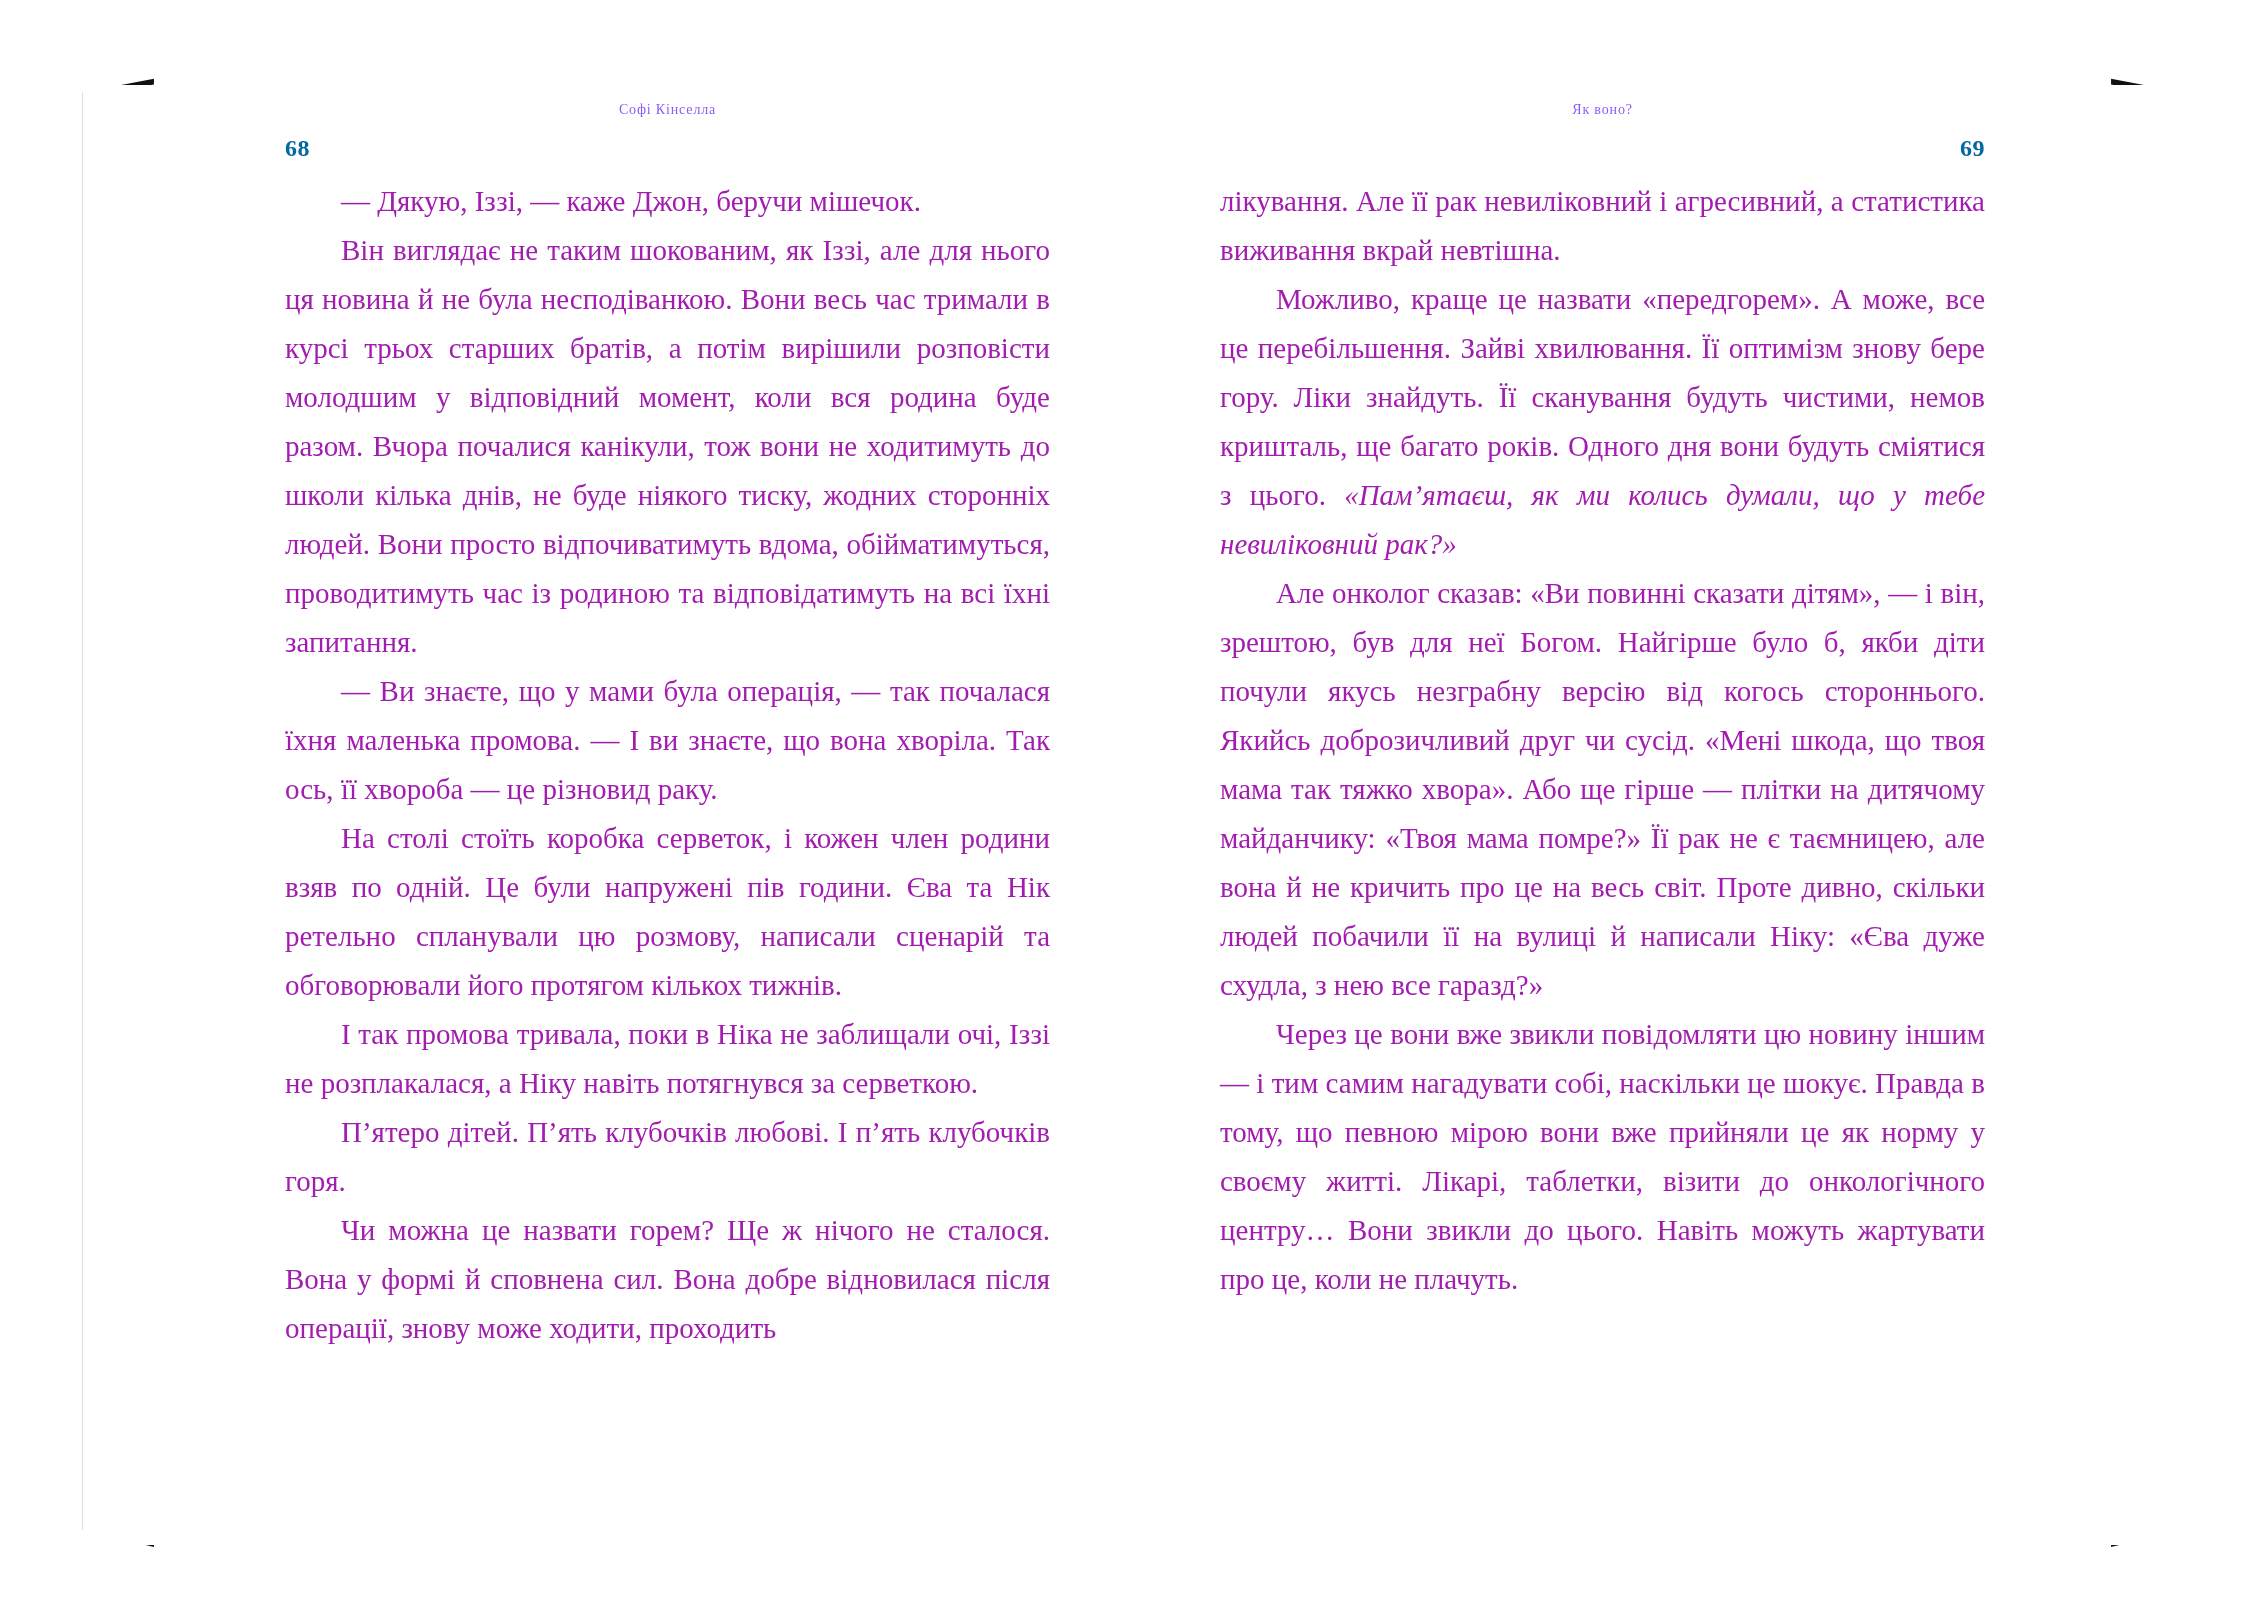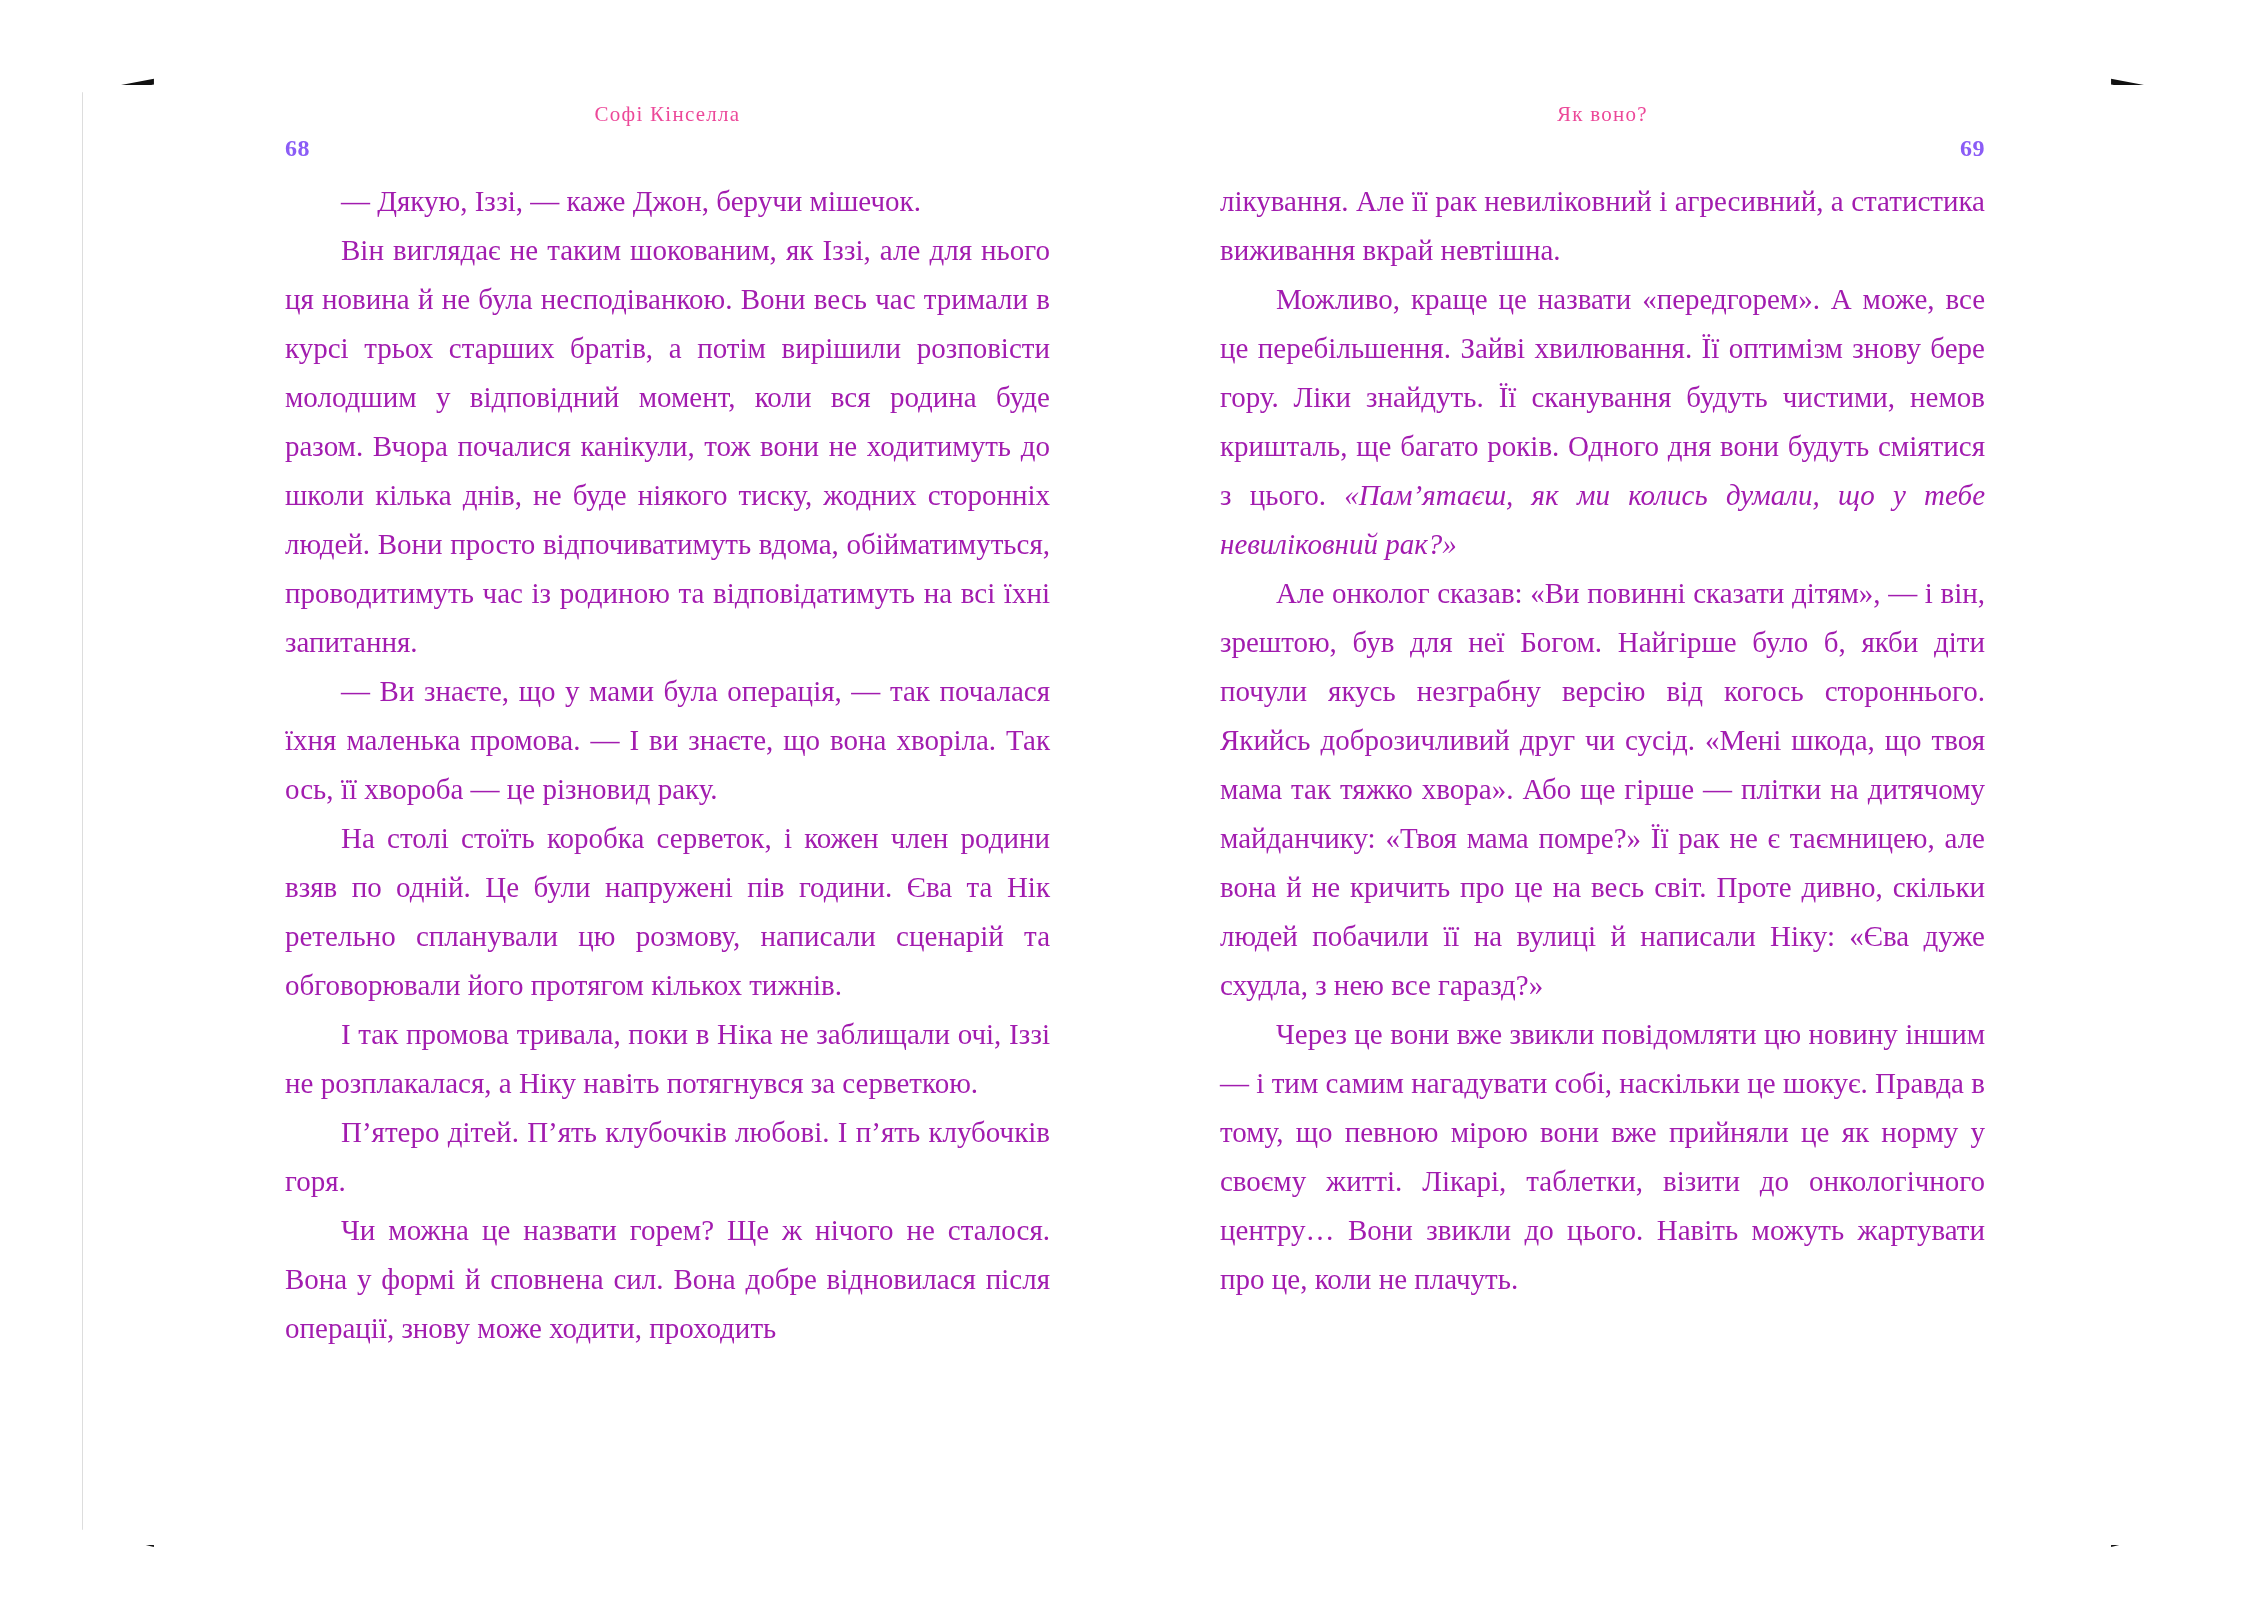--- a/index.html
+++ b/index.html
@@ -48,30 +48,30 @@
   
   .header {
     position: relative;
     height: 92px;
   }
   .running-head {
     position: absolute;
     top: 17.3px;
     width: 100%;
     text-align: center;
-    font-size: 21px;
+    font-size: 14px;
     letter-spacing: 0.06em;
-    color: #ec4899;
+    color: #8b5cf6;
   }
   .folio {
     position: absolute;
     top: 50px;
     font-size: 24px;
     font-weight: bold;
-    color: #8b5cf6;
+    color: #0369a1;
     letter-spacing: 0.02em;
   }
   .folio-left  { left: 0; }
   .folio-right { right: 0; text-align: right; }
 
   
   .body-text {
     font-size: 29px;
     line-height: 49px;
     text-align: justify;

